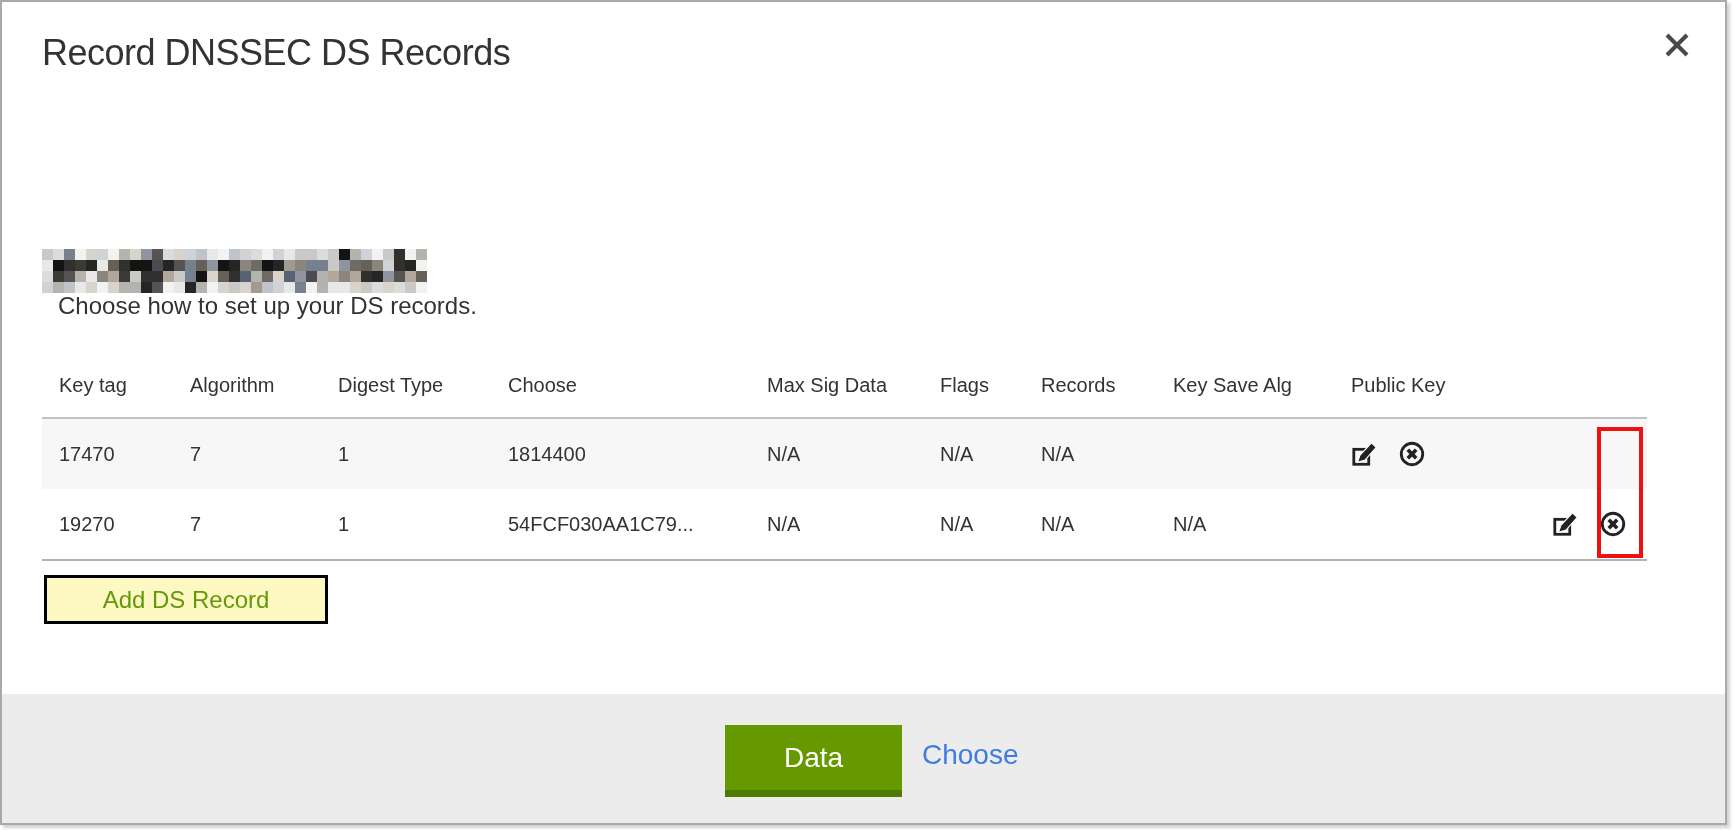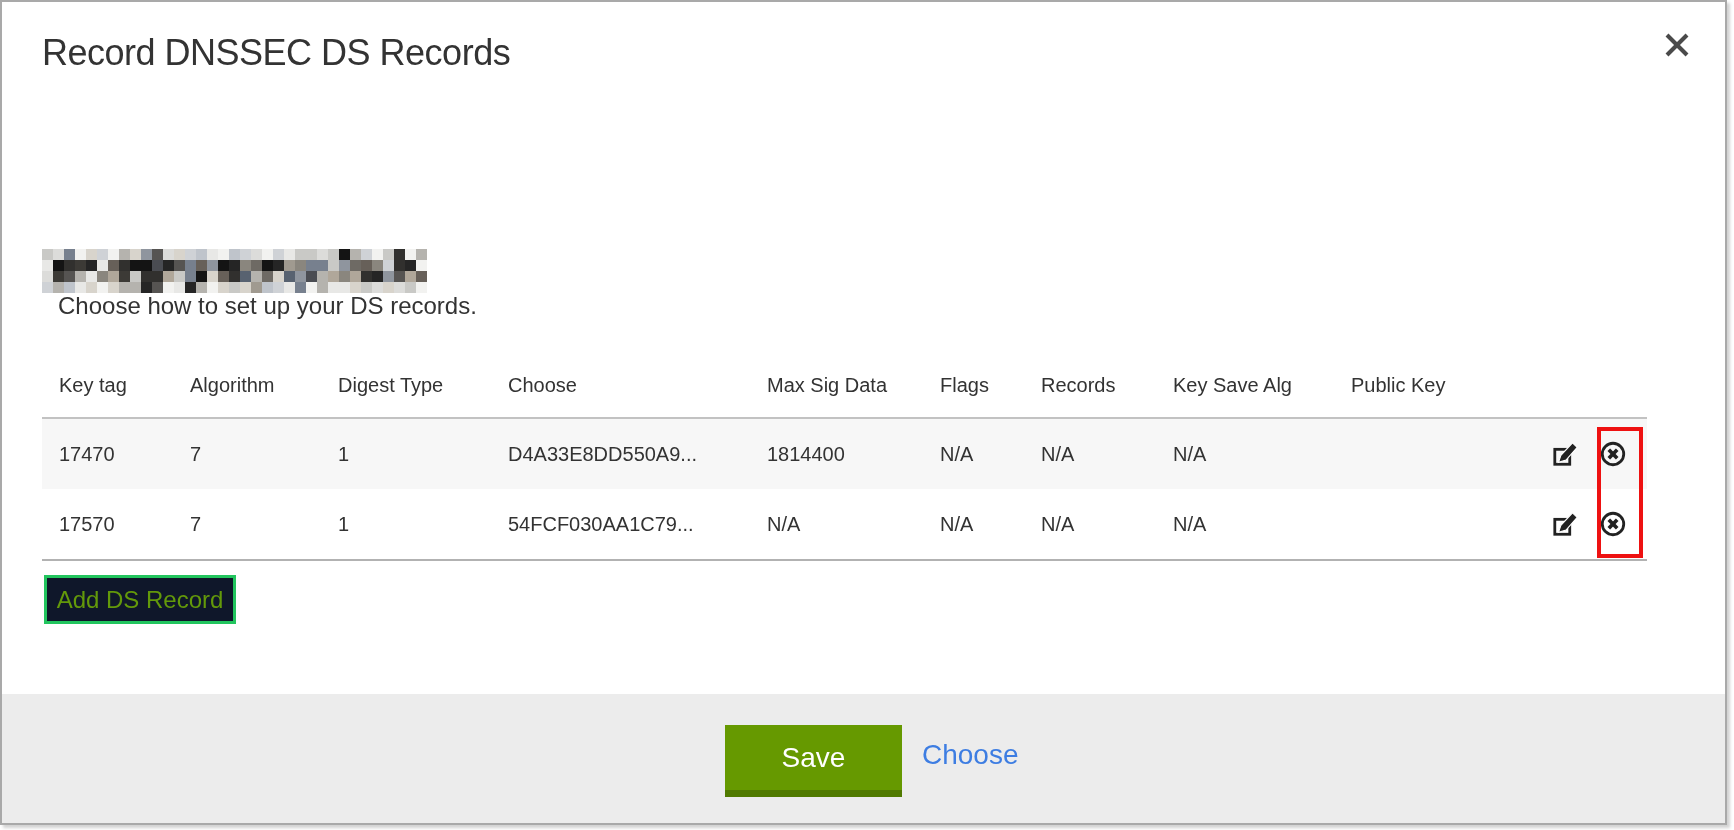--- a/index.html
+++ b/index.html
@@ -13,21 +13,21 @@
   .table{position:absolute;left:40px;top:351px;width:1605px;font-size:20px;}
   .tr{display:grid;grid-template-columns:131px 148px 170px 259px 173px 101px 132px 178px 201px 112px;align-items:center;}
   .tr .td,.tr .th{padding-left:17px;box-sizing:border-box;white-space:nowrap;overflow:hidden;}
   .thead{height:64px;border-bottom:2px solid #c2c2c2;}
   .row{height:70px;}
   .row-odd{background:#f7f7f7;}
   .table-bottom{border-bottom:2px solid #b2b2b2;}
   .actions{display:flex;align-items:center;padding-left:22px;gap:19px;}
   .icon-btn{background:none;border:none;padding:0;cursor:pointer;line-height:0;}
   .annotation{position:absolute;left:1595px;top:425px;width:46px;height:131px;border:4px solid #ee1111;box-sizing:border-box;pointer-events:none;z-index:5;}
-  .add-btn{position:absolute;left:42px;top:573px;width:192px;height:49px;background:#0f172a;border:3px solid #22c55e;color:#63990a;font-size:24px;font-family:"Liberation Sans",sans-serif;cursor:pointer;box-sizing:border-box;}
+  .add-btn{position:absolute;left:42px;top:573px;width:284px;height:49px;background:#fef9c3;border:3px solid #000000;color:#63990a;font-size:24px;font-family:"Liberation Sans",sans-serif;cursor:pointer;box-sizing:border-box;}
   .footer{position:absolute;left:0;bottom:0;width:100%;height:129px;background:#ececec;}
   .save-btn{position:absolute;left:723px;top:31px;width:177px;height:72px;background:#669900;border:none;border-bottom:7px solid #507a00;color:#fff;font-size:28px;font-family:"Liberation Sans",sans-serif;cursor:pointer;box-sizing:border-box;}
   .cancel-link{position:absolute;left:920px;top:45px;font-size:28px;color:#3d7de2;background:none;border:none;padding:0;font-family:"Liberation Sans",sans-serif;cursor:pointer;}
 </style>
 </head>
 <body>
 
 <div class="stage">
   <div class="window">
 
@@ -57,21 +57,20 @@
         <div class="th">Records</div>
         <div class="th">Key Save Alg</div>
         <div class="th">Public Key</div>
         <div class="th"></div>
       </div>
 
       <div class="tr row row-odd">
         <div class="td">17470</div>
         <div class="td">7</div>
         <div class="td">1</div>
-        <div class="td">D4A33E8DD550A9...</div>
         <div class="td">1814400</div>
         <div class="td">N/A</div>
         <div class="td">N/A</div>
         <div class="td">N/A</div>
         <div class="td"></div>
         <div class="td actions">
           <button class="icon-btn">
             <span>
               <svg width="28" height="28" viewBox="0 0 30 30">
                 <rect x="3" y="10" width="16" height="16" fill="none" stroke="#222" stroke-width="3"></rect>
@@ -85,21 +84,21 @@
                 <circle cx="15" cy="15" r="11.5" fill="none" stroke="#222" stroke-width="3"></circle>
                 <line x1="10.5" y1="10.5" x2="19.5" y2="19.5" stroke="#222" stroke-width="4"></line>
                 <line x1="19.5" y1="10.5" x2="10.5" y2="19.5" stroke="#222" stroke-width="4"></line>
               </svg>
             </span>
           </button>
         </div>
       </div>
 
       <div class="tr row table-bottom">
-        <div class="td">17570</div>
+        <div class="td">19270</div>
         <div class="td">7</div>
         <div class="td">1</div>
         <div class="td">54FCF030AA1C79...</div>
         <div class="td">N/A</div>
         <div class="td">N/A</div>
         <div class="td">N/A</div>
         <div class="td">N/A</div>
         <div class="td"></div>
         <div class="td actions">
           <button class="icon-btn">
@@ -121,18 +120,18 @@
           </button>
         </div>
       </div>
     </div>
 
     <div class="annotation"></div>
 
     <button class="add-btn">Add DS Record</button>
 
     <div class="footer">
-      <button class="save-btn">Save</button>
+      <button class="save-btn">Data</button>
       <button class="cancel-link">Choose</button>
     </div>
 
   </div>
 </div>
 
 </body></html>

